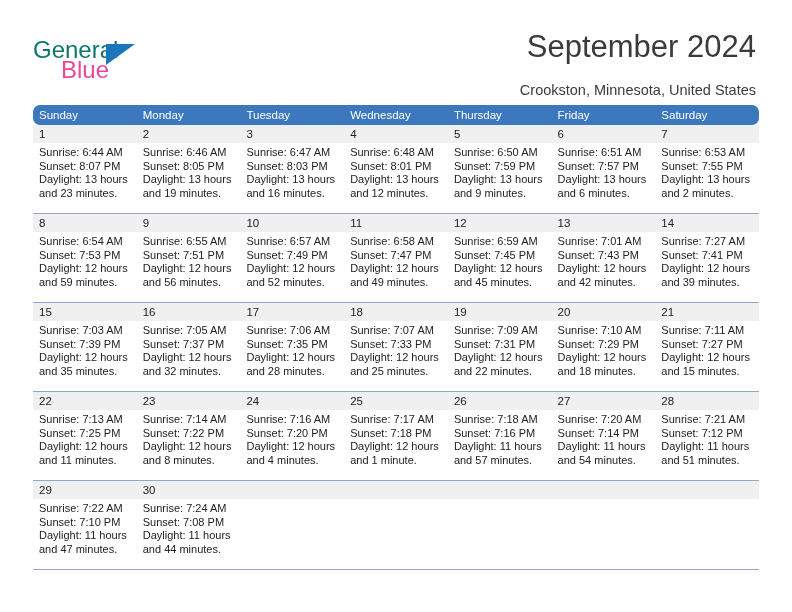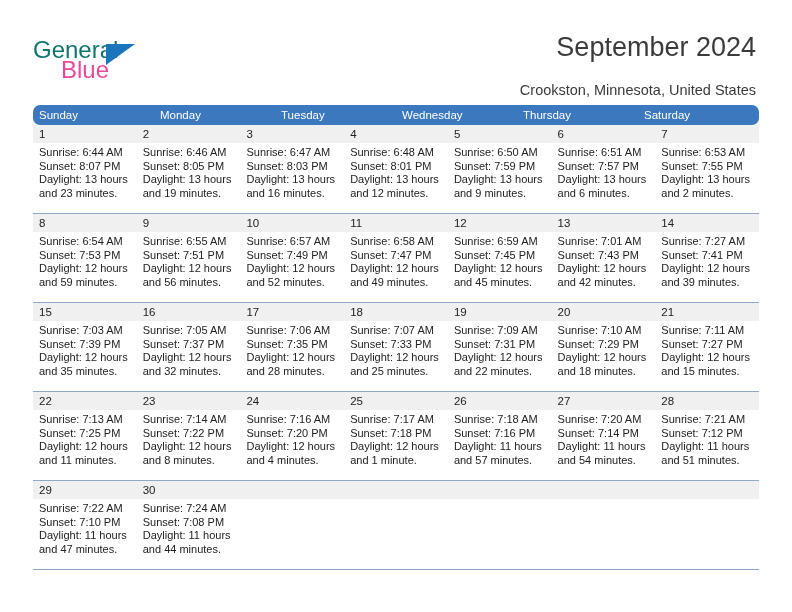--- a/index.html
+++ b/index.html
@@ -63,21 +63,21 @@
     border-bottom: 21px solid transparent;
   }
 
   .title-block {
     position: absolute;
     right: 36px;
     top: 30px;
     text-align: right;
   }
   .cal-title {
-    font-size: 27px;
+    font-size: 31px;
     color: #3b3b3b;
     font-weight: normal;
     line-height: 34px;
     white-space: nowrap;
   }
   .cal-subtitle {
     margin-top: 17px;
     font-size: 14.5px;
     color: #3b3b3b;
     font-weight: normal;
@@ -170,20 +170,21 @@
   </div>
 
   <div class="calendar">
 
     <div class="weekdays">
       <div class="weekday">Sunday</div>
       <div class="weekday">Monday</div>
       <div class="weekday">Tuesday</div>
       <div class="weekday">Wednesday</div>
       <div class="weekday">Thursday</div>
+      <div class="weekday">Friday</div>
       <div class="weekday">Saturday</div>
     </div>
 
     <div class="week">
       <div class="week-daynums">
         <div class="daynum">1</div>
         <div class="daynum">2</div>
         <div class="daynum">3</div>
         <div class="daynum">4</div>
         <div class="daynum">5</div>

